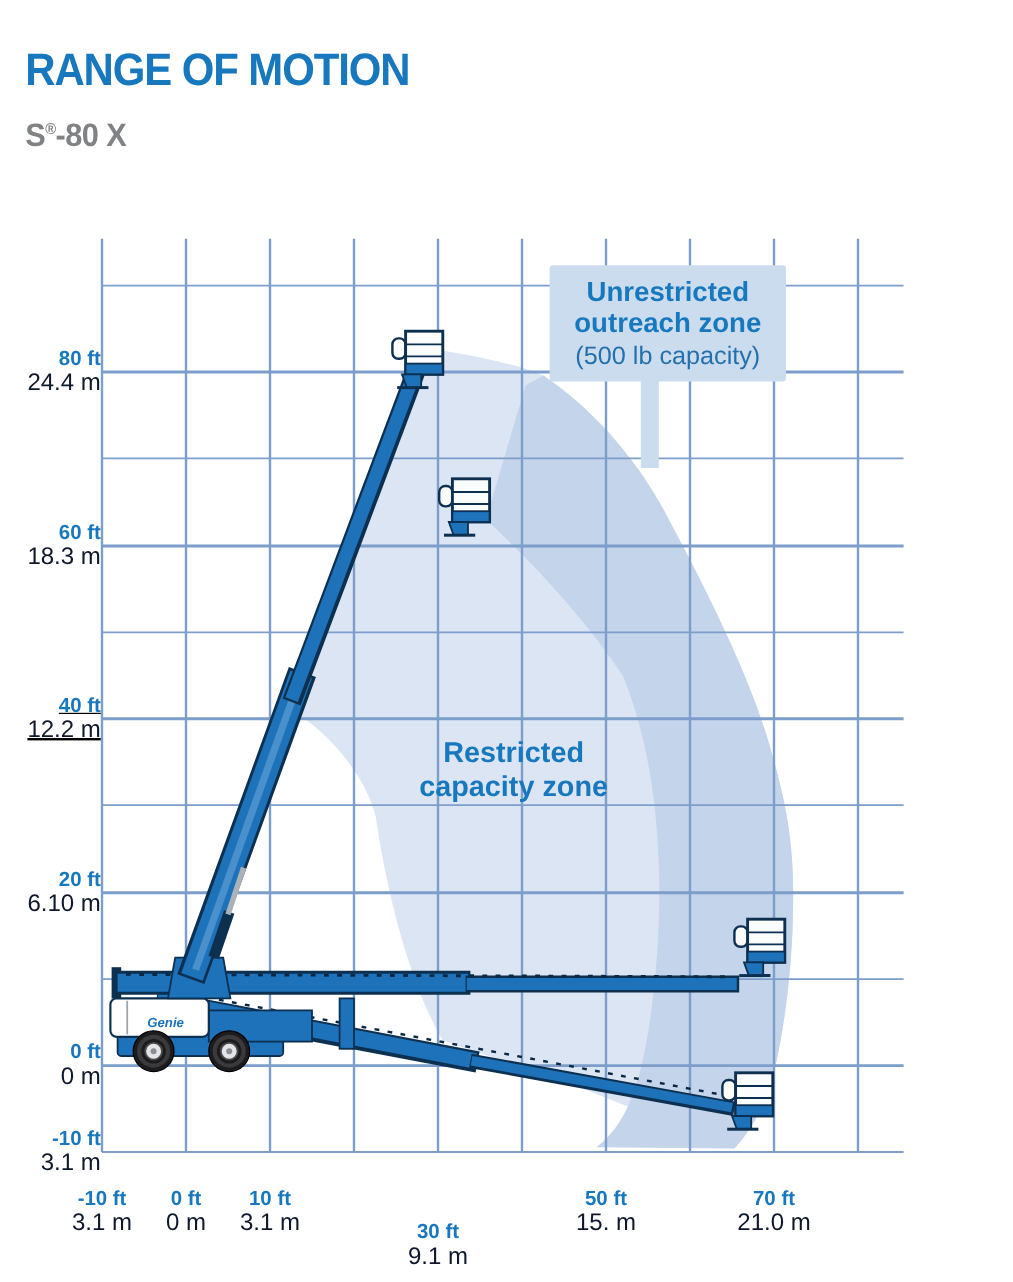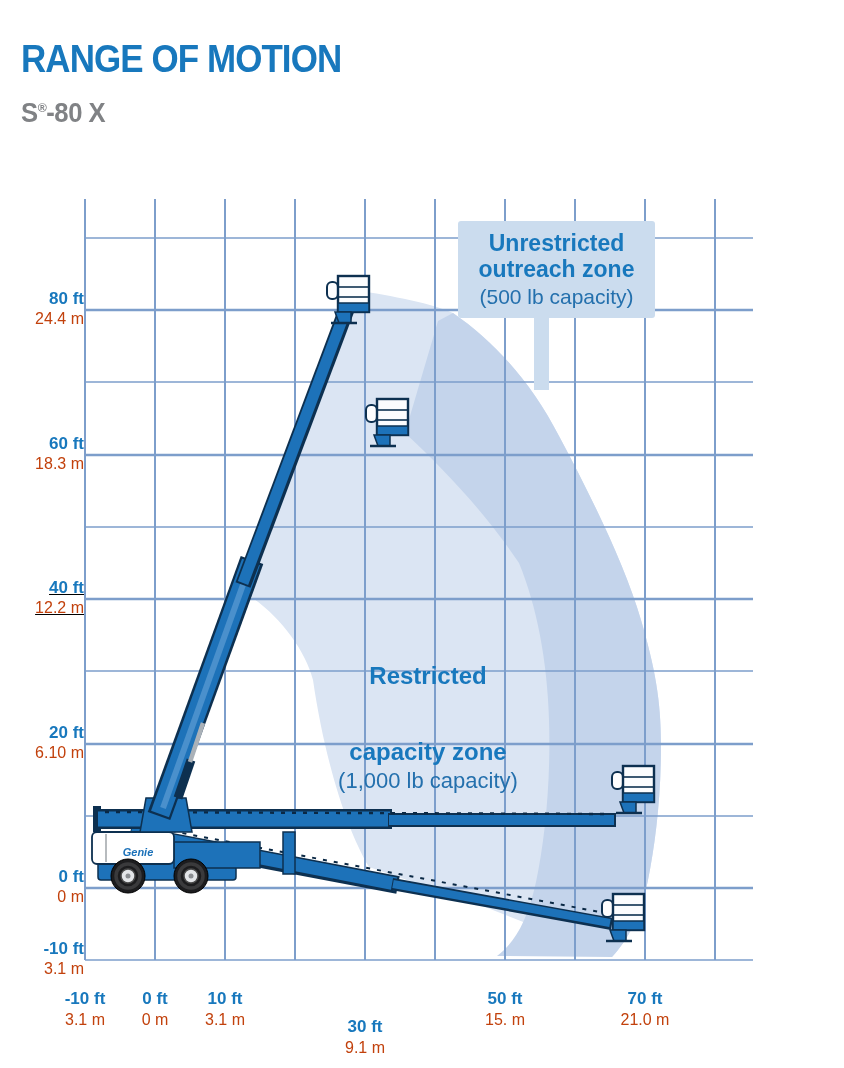--- a/index.html
+++ b/index.html
@@ -9,29 +9,29 @@
   
   .title{position:absolute;left:21px;top:38px;font-size:38px;font-weight:bold;color:#1878bd;
          letter-spacing:-1px;transform:scaleX(0.92);transform-origin:left top;white-space:nowrap;}
   .model{position:absolute;left:21px;top:98px;font-size:27px;font-weight:bold;color:#808285;
          letter-spacing:-0.5px;transform:scaleX(0.95);transform-origin:left top;white-space:nowrap;}
   .model .reg{font-size:13px;vertical-align:super;line-height:0;}
   
   .ytick{position:absolute;left:0;width:64px;text-align:right;line-height:20px;white-space:nowrap;padding-left:20px;}
   .xtick{position:absolute;width:90px;text-align:center;line-height:21px;white-space:nowrap;}
   .ft-label{font-size:17px;font-weight:bold;color:#1878bd;}
-  .m-label{font-size:16px;font-weight:normal;color:#c2410c;}
+  .m-label{font-size:20px;font-weight:normal;color:#0f172a;}
   
   .zone-box{position:absolute;left:458px;top:221px;width:197px;height:97px;background:#cbdcee;
             border-radius:3px;display:flex;flex-direction:column;justify-content:center;
             text-align:center;}
   .zone-box .b{font-size:23px;font-weight:bold;color:#1878bd;line-height:26px;}
   .zone-box .r{font-size:21px;font-weight:normal;color:#2470ad;line-height:25px;margin-top:2px;}
   .zone-float{position:absolute;left:316px;top:614px;width:224px;text-align:center;}
-  .zone-float .b{font-size:24px;font-weight:bold;color:#1878bd;line-height:28px;margin-top:48px;}
+  .zone-float .b{font-size:24px;font-weight:bold;color:#1878bd;line-height:28px;}
   .zone-float .r{font-size:22px;font-weight:normal;color:#2470ad;line-height:27px;margin-top:1px;}
 </style>
 </head>
 <body>
 
 <div class="stage">
 
   <svg class="layer" width="844" height="1068" viewBox="0 0 844 1068">
 
     <defs>
@@ -212,16 +212,15 @@
 
   <div class="zone-box">
     <div class="b">Unrestricted</div>
     <div class="b">outreach zone</div>
     <div class="r">(500 lb capacity)</div>
   </div>
 
   <div class="zone-float">
     <div class="b">Restricted</div>
     <div class="b">capacity zone</div>
-    <div class="r">(1,000 lb capacity)</div>
   </div>
 
 </div>
 
 </body></html>

